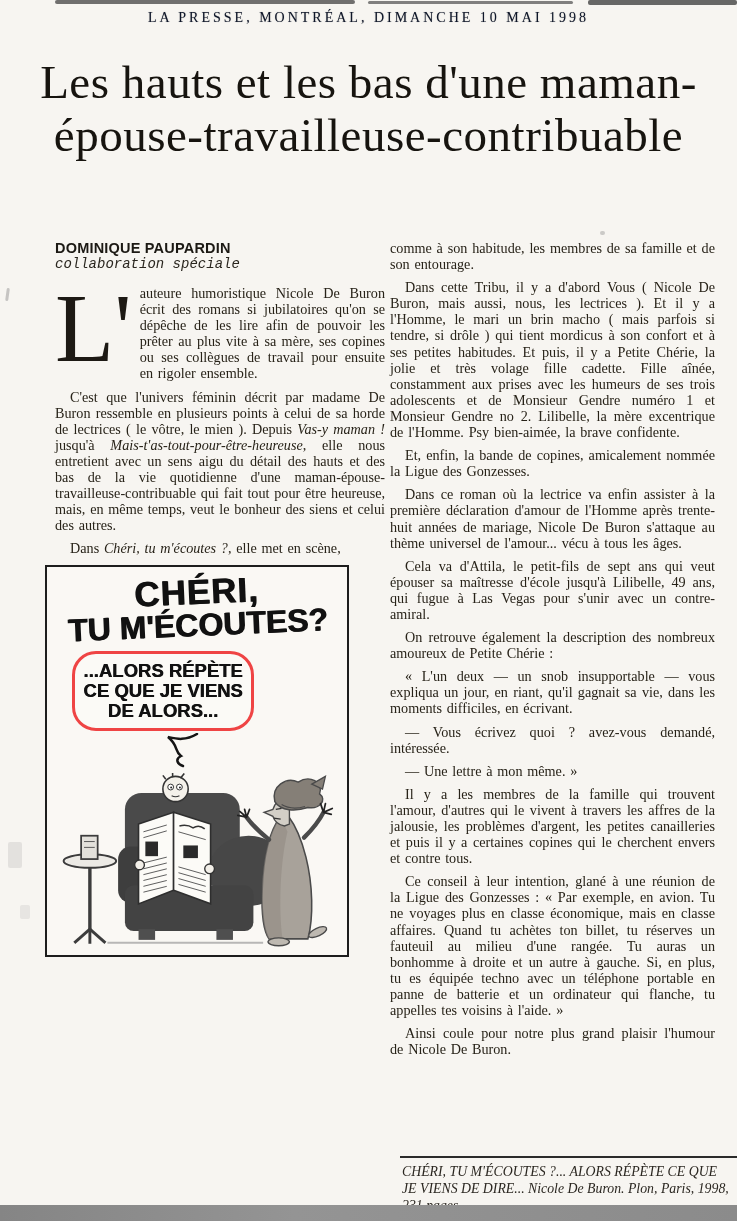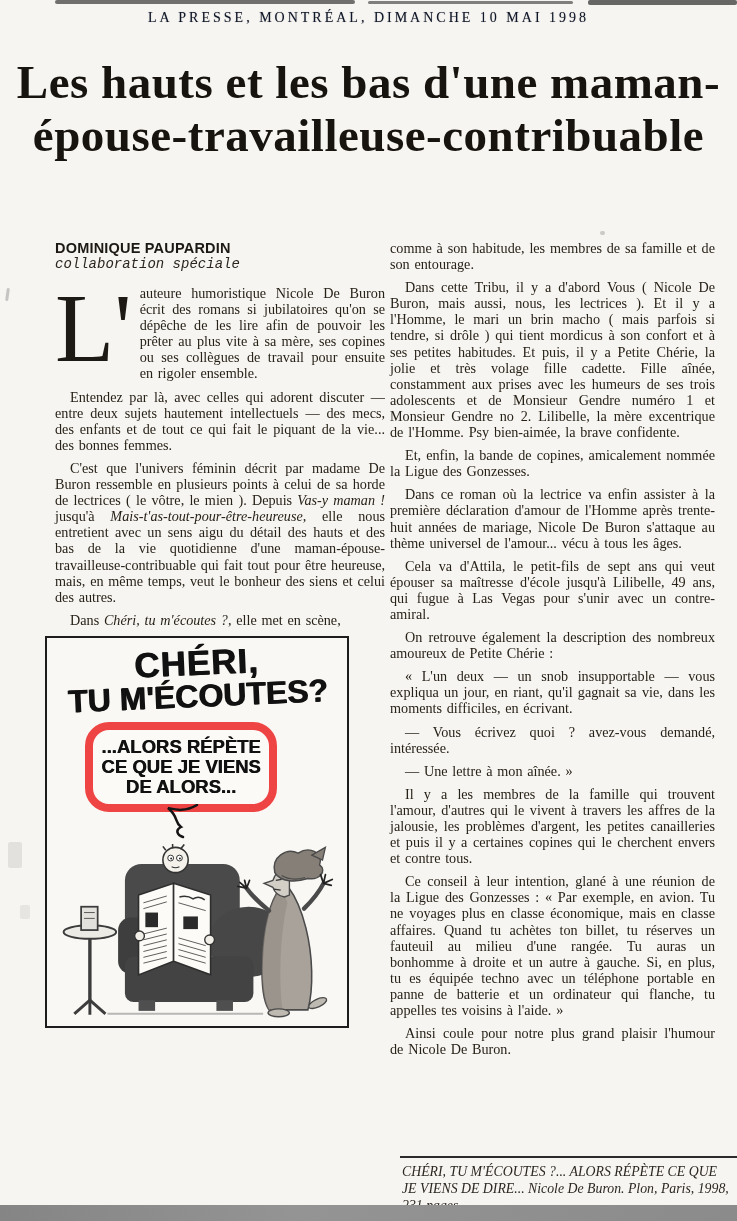--- a/index.html
+++ b/index.html
@@ -64,22 +64,22 @@
   .cover-title{
     position:absolute;top:8px;left:0;width:100%;
     text-align:center;
     font-family:"Liberation Sans", sans-serif;
     font-weight:bold;color:#111;
     transform:rotate(-2.5deg);
   }
   .cover-title .t1{display:block;font-size:35px;line-height:34px;letter-spacing:1px;text-shadow:1px 0 0 #111;}
   .cover-title .t2{display:block;font-size:32px;line-height:33px;letter-spacing:0px;text-shadow:1px 0 0 #111;}
   .bubble{
-    position:absolute;top:84px;left:38px;width:168px;
-    border:8px solid #ef4444;border-radius:24px;
+    position:absolute;top:84px;left:25px;width:168px;
+    border:3px solid #ef4444;border-radius:24px;
     background:#fbfaf6;
     padding:7px 4px;
     text-align:center;
     font-family:"Liberation Sans", sans-serif;
     font-weight:bold;font-size:18.5px;line-height:20px;color:#111;
     text-shadow:.5px 0 0 #111;
   }
   .bubble-tail{position:absolute;top:166px;left:118px;}
   .cartoon{position:absolute;left:2px;bottom:4px;}
 
@@ -104,31 +104,30 @@
   <div class="smudge s1"></div>
   <div class="smudge s2"></div>
   <div class="smudge s3"></div>
   <div class="speck" style="left:6px;top:288px;width:3px;height:13px;transform:rotate(8deg);"></div>
   <div class="speck" style="left:8px;top:842px;width:14px;height:26px;opacity:.18;"></div>
   <div class="speck" style="left:20px;top:905px;width:10px;height:14px;opacity:.15;"></div>
   <div class="speck" style="left:600px;top:231px;width:5px;height:4px;opacity:.4;"></div>
 
   <div class="masthead">LA PRESSE, MONTRÉAL, DIMANCHE 10 MAI 1998</div>
 
-  <h1 class="headline" style="margin:0;font-weight:bold;">
+  <h1 class="headline" style="margin:0;font-weight:normal;">
     <span style="display:block;">Les hauts et les bas d'une maman-</span>
     <span style="display:block;">épouse-travailleuse-contribuable</span>
   </h1>
 
   <div class="col col-left body-text">
     <div class="byline-author">DOMINIQUE PAUPARDIN</div>
     <div class="byline-role">collaboration spéciale</div>
 
     <p class="no-indent"><span class="dropcap">L'</span><span>auteure humoristique Nicole De Buron écrit des romans si jubilatoires qu'on se dépêche de les lire afin de pouvoir les prêter au plus vite à sa mère, ses copines ou ses collègues de travail pour ensuite en rigoler ensemble.</span></p>
-    <p>Entendez par là, avec celles qui adorent discuter — entre deux sujets hautement intellectuels — des mecs, des enfants et de tout ce qui fait le piquant de la vie... des bonnes femmes.</p>
     <p>C'est que l'univers féminin décrit par madame De Buron ressemble en plusieurs points à celui de sa horde de lectrices ( le vôtre, le mien ). Depuis <i>Vas-y maman !</i> jusqu'à <i>Mais-t'as-tout-pour-être-heureuse</i>, elle nous entretient avec un sens aigu du détail des hauts et des bas de la vie quotidienne d'une maman-épouse-travailleuse-contribuable qui fait tout pour être heureuse, mais, en même temps, veut le bonheur des siens et celui des autres.</p>
     <p>Dans <i>Chéri, tu m'écoutes ?</i>, elle met en scène,</p>
 
     <div class="cover-box">
       <div class="cover-title">
         <span class="t1">CHÉRI,</span>
         <span class="t2">TU M'ÉCOUTES?</span>
       </div>
       <div class="bubble">
         <span style="display:block;">...ALORS RÉPÈTE</span>
@@ -209,21 +208,21 @@
 
   <div class="col col-right body-text">
     <p class="no-indent">comme à son habitude, les membres de sa famille et de son entourage.</p>
     <p>Dans cette Tribu, il y a d'abord Vous ( Nicole De Buron, mais aussi, nous, les lectrices ). Et il y a l'Homme, le mari un brin macho ( mais parfois si tendre, si drôle ) qui tient mordicus à son confort et à ses petites habitudes. Et puis, il y a Petite Chérie, la jolie et très volage fille cadette. Fille aînée, constamment aux prises avec les humeurs de ses trois adolescents et de Monsieur Gendre numéro 1 et Monsieur Gendre no 2. Lilibelle, la mère excentrique de l'Homme. Psy bien-aimée, la brave confidente.</p>
     <p>Et, enfin, la bande de copines, amicalement nommée la Ligue des Gonzesses.</p>
     <p>Dans ce roman où la lectrice va enfin assister à la première déclaration d'amour de l'Homme après trente-huit années de mariage, Nicole De Buron s'attaque au thème universel de l'amour... vécu à tous les âges.</p>
     <p>Cela va d'Attila, le petit-fils de sept ans qui veut épouser sa maîtresse d'école jusqu'à Lilibelle, 49 ans, qui fugue à Las Vegas pour s'unir avec un contre-amiral.</p>
     <p>On retrouve également la description des nombreux amoureux de Petite Chérie :</p>
     <p>« L'un deux — un snob insupportable — vous expliqua un jour, en riant, qu'il gagnait sa vie, dans les moments difficiles, en écrivant.</p>
     <p>— Vous écrivez quoi ? avez-vous demandé, intéressée.</p>
-    <p>— Une lettre à mon aînée. »</p>
+    <p>— Une lettre à mon même. »</p>
     <p>Il y a les membres de la famille qui trouvent l'amour, d'autres qui le vivent à travers les affres de la jalousie, les problèmes d'argent, les petites canailleries et puis il y a certaines copines qui le cherchent envers et contre tous.</p>
     <p>Ce conseil à leur intention, glané à une réunion de la Ligue des Gonzesses : « Par exemple, en avion. Tu ne voyages plus en classe économique, mais en classe affaires. Quand tu achètes ton billet, tu réserves un fauteuil au milieu d'une rangée. Tu auras un bonhomme à droite et un autre à gauche. Si, en plus, tu es équipée techno avec un téléphone portable en panne de batterie et un ordinateur qui flanche, tu appelles tes voisins à l'aide. »</p>
     <p>Ainsi coule pour notre plus grand plaisir l'humour de Nicole De Buron.</p>
   </div>
 
   <div class="caption-rule"></div>
   <div class="caption">CHÉRI, TU M'ÉCOUTES ?... ALORS RÉPÈTE CE QUE JE VIENS DE DIRE... Nicole De Buron. Plon, Paris, 1998, 231 pages</div>
   <div class="bottom-bar"></div>
 
 </div>

